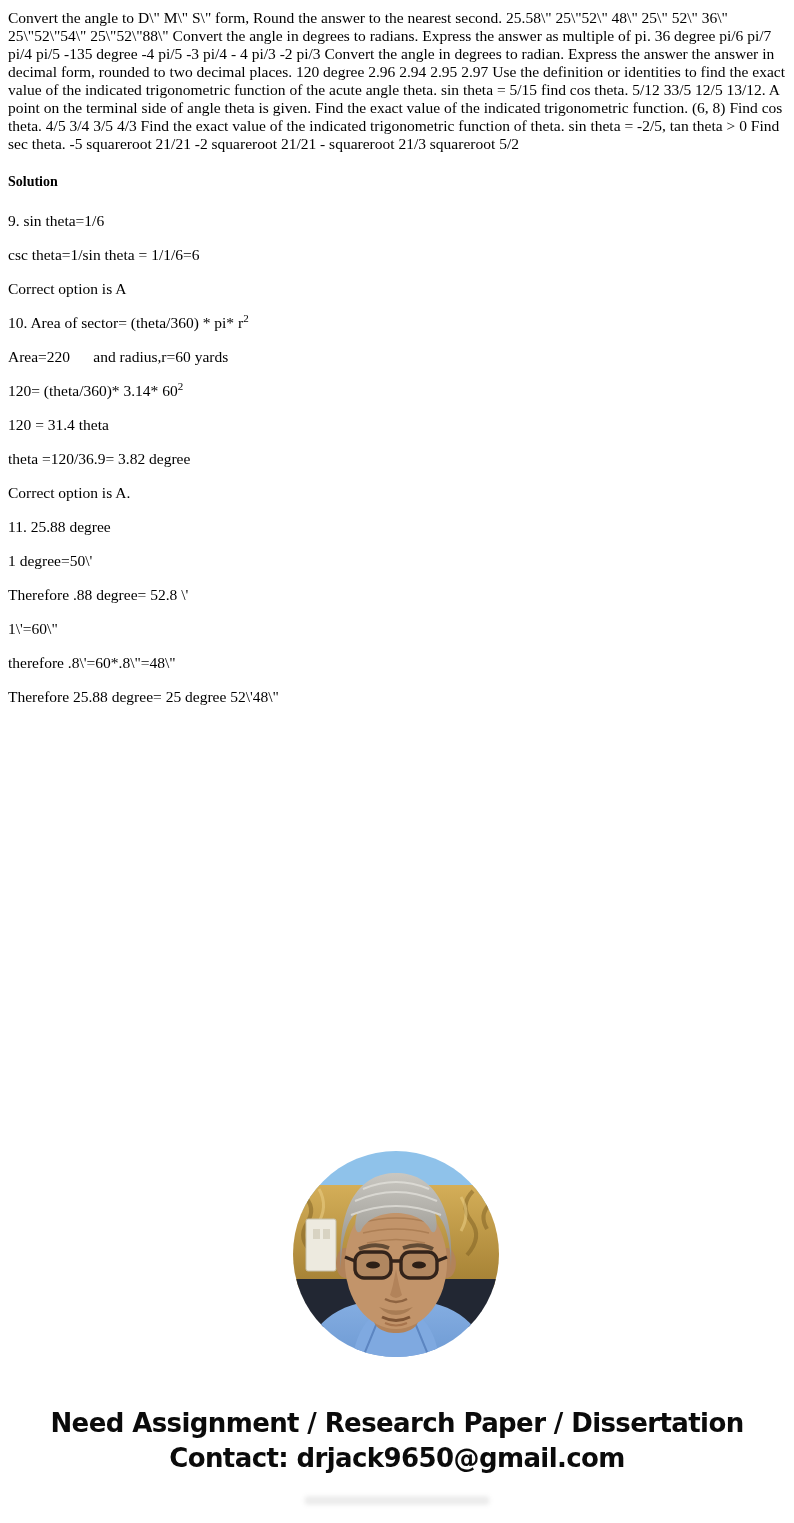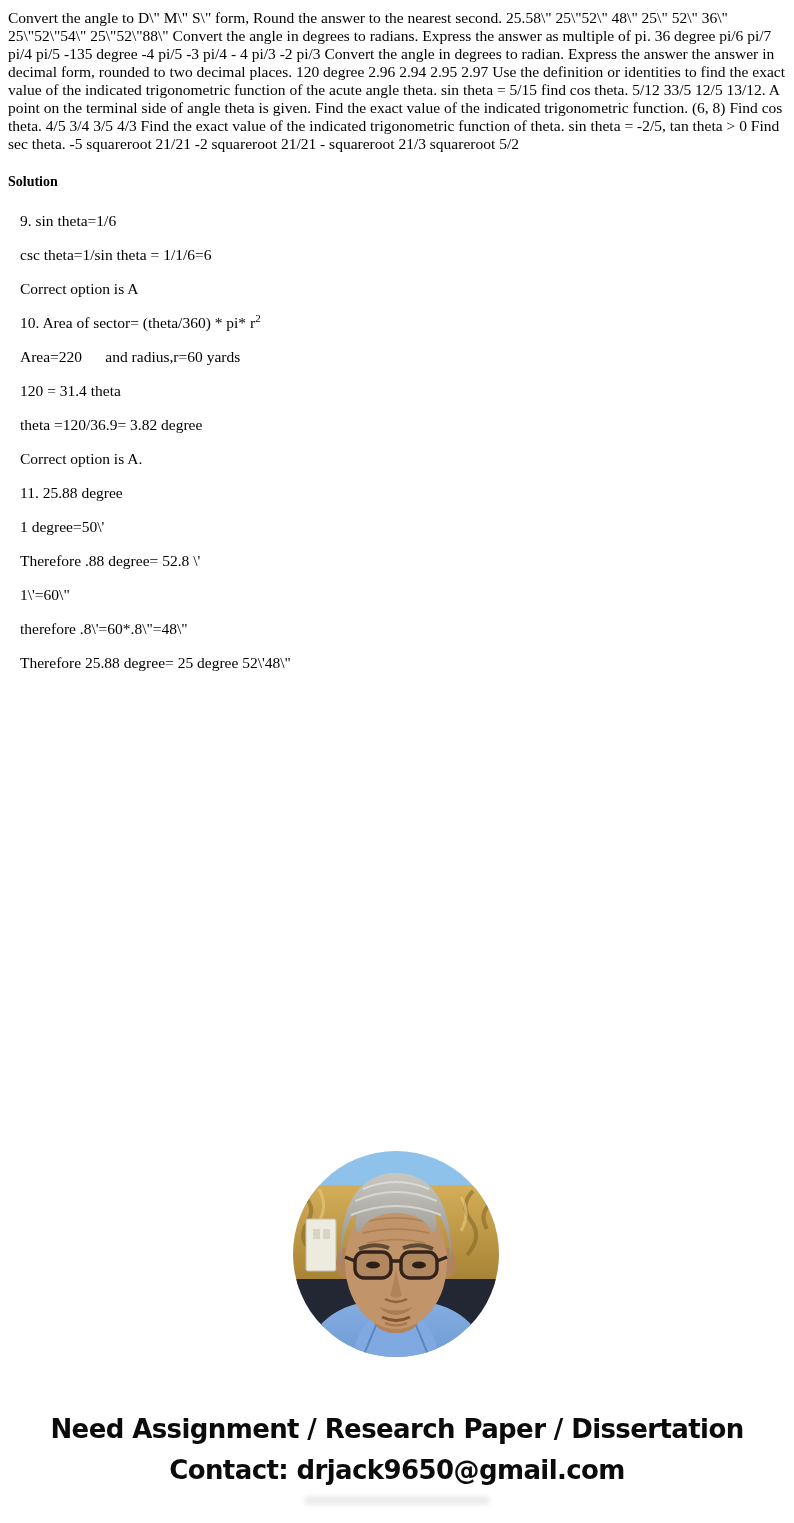--- a/index.html
+++ b/index.html
@@ -25,21 +25,21 @@
   }
   .solution-heading {
     font-size: 14px;
     font-weight: bold;
     line-height: 20px;
     margin: 0 0 20px 0;
   }
   .sol-line {
     font-size: 15.5px;
     line-height: 18px;
-    margin: 0 0 16px 12px;
+    margin: 0 0 16px 0;
     white-space: pre-wrap;
   }
   .sol-line sup { font-size: 11px; line-height: 0; }
   .avatar-wrap {
     position: absolute;
     top: 1151px;
     left: 293px;
     width: 206px;
     height: 206px;
     border-radius: 50%;
@@ -49,21 +49,21 @@
     position: absolute;
     top: 1403px; left: 0; right: 0;
     text-align: center;
     font-family: "DejaVu Sans", sans-serif;
     font-weight: bold;
     font-size: 26px;
     line-height: 30px;
     letter-spacing: -0.6px;
     color: #0b0b0b;
   }
-  .footer div { margin: 11px; }
+  .footer div { margin: 5px; }
   .smudge {
     position: absolute;
     top: 1496px;
     left: 50%;
     transform: translateX(-50%);
     width: 185px;
     height: 9px;
     background: rgba(70,70,70,0.10);
     filter: blur(2px);
     border-radius: 4px;
@@ -74,20 +74,21 @@
 
 <div class="question">Convert the angle to D\" M\" S\" form, Round the answer to the nearest second. 25.58\" 25\"52\" 48\" 25\" 52\" 36\" 25\"52\"54\" 25\"52\"88\" Convert the angle in degrees to radians. Express the answer as multiple of pi. 36 degree pi/6 pi/7 pi/4 pi/5 -135 degree -4 pi/5 -3 pi/4 - 4 pi/3 -2 pi/3 Convert the angle in degrees to radian. Express the answer the answer in decimal form, rounded to two decimal places. 120 degree 2.96 2.94 2.95 2.97 Use the definition or identities to find the exact value of the indicated trigonometric function of the acute angle theta. sin theta = 5/15 find cos theta. 5/12 33/5 12/5 13/12. A point on the terminal side of angle theta is given. Find the exact value of the indicated trigonometric function. (6, 8) Find cos theta. 4/5 3/4 3/5 4/3 Find the exact value of the indicated trigonometric function of theta. sin theta = -2/5, tan theta &gt; 0 Find sec theta. -5 squareroot 21/21 -2 squareroot 21/21 - squareroot 21/3 squareroot 5/2</div>
 
 <div class="solution">
   <h2 class="solution-heading">Solution</h2>
   <p class="sol-line"><span>9. sin theta=1/6</span><sup></sup></p>
   <p class="sol-line"><span>csc theta=1/sin theta = 1/1/6=6</span><sup></sup></p>
   <p class="sol-line"><span>Correct option is A</span><sup></sup></p>
   <p class="sol-line"><span>10. Area of sector= (theta/360) * pi* r</span><sup>2</sup></p>
   <p class="sol-line"><span>Area=220      and radius,r=60 yards</span><sup></sup></p>
+  <p class="sol-line"><span>120= (theta/360)* 3.14* 60</span><sup>2</sup></p>
   <p class="sol-line"><span>120 = 31.4 theta</span><sup></sup></p>
   <p class="sol-line"><span>theta =120/36.9= 3.82 degree</span><sup></sup></p>
   <p class="sol-line"><span>Correct option is A.</span><sup></sup></p>
   <p class="sol-line"><span>11. 25.88 degree</span><sup></sup></p>
   <p class="sol-line"><span>1 degree=50\'</span><sup></sup></p>
   <p class="sol-line"><span>Therefore .88 degree= 52.8 \'</span><sup></sup></p>
   <p class="sol-line"><span>1\'=60\"</span><sup></sup></p>
   <p class="sol-line"><span>therefore .8\'=60*.8\"=48\"</span><sup></sup></p>
   <p class="sol-line"><span>Therefore 25.88 degree= 25 degree 52\'48\"</span><sup></sup></p>
 </div>

